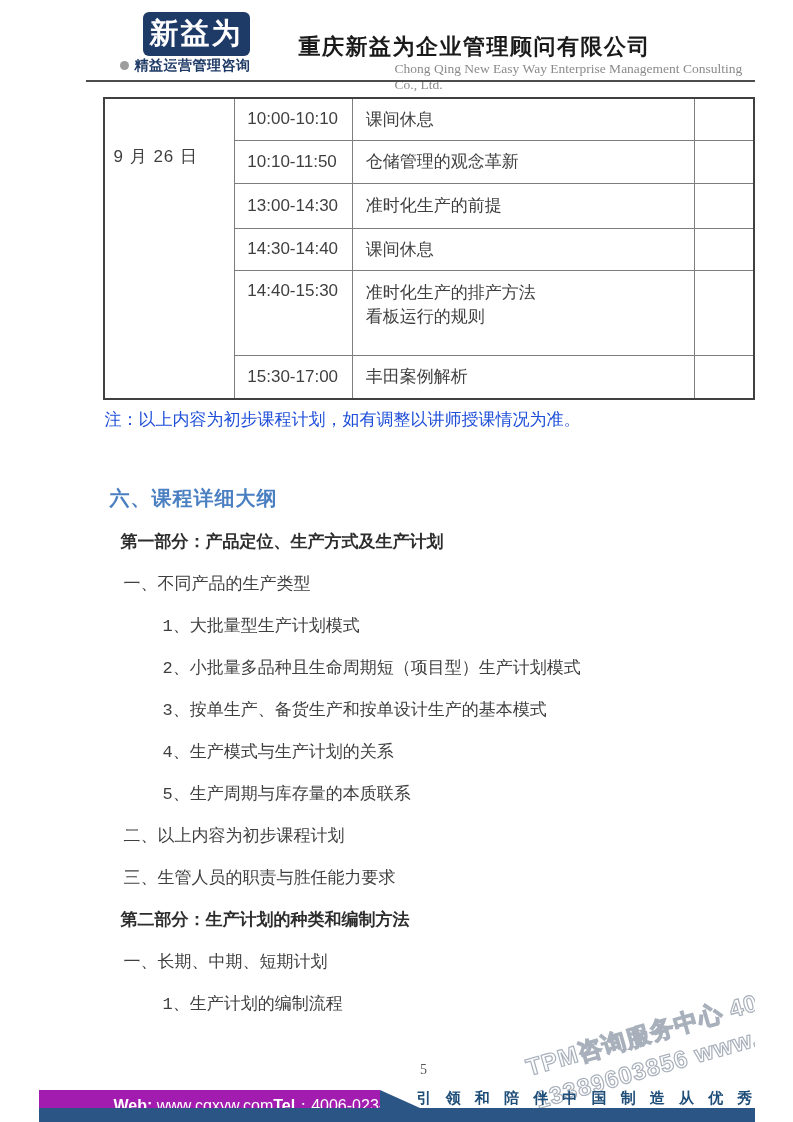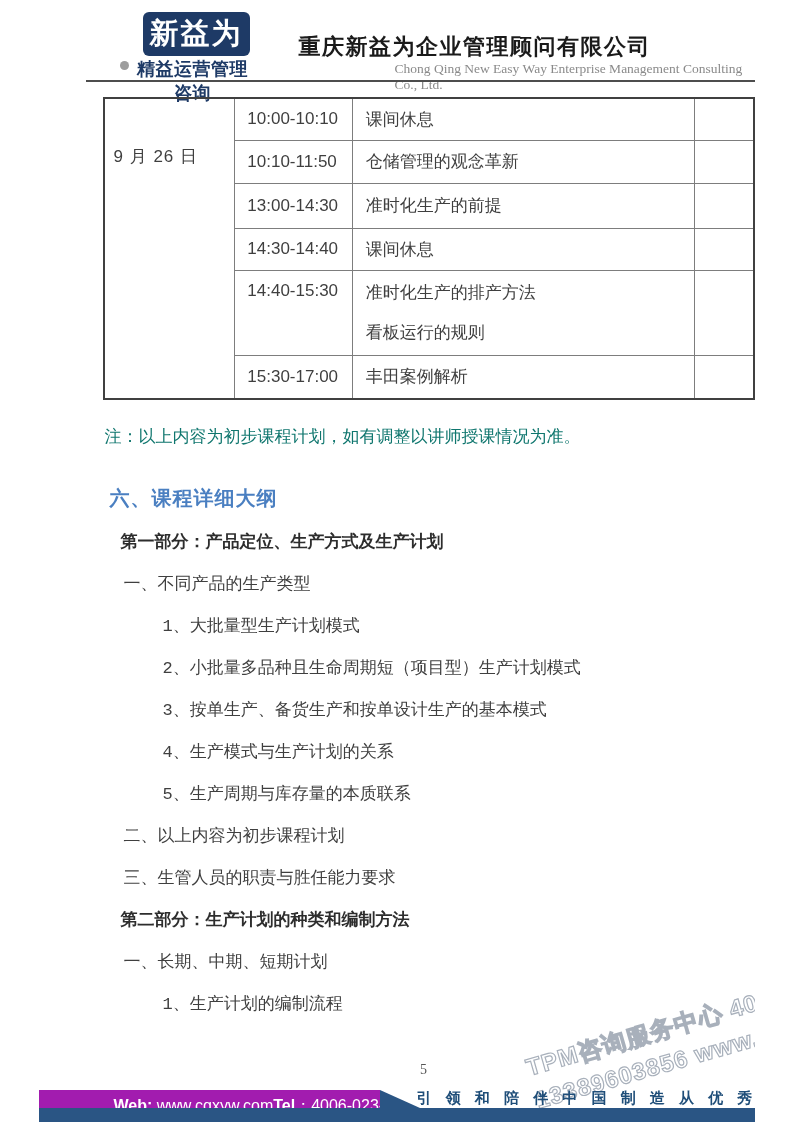--- a/index.html
+++ b/index.html
@@ -12,21 +12,21 @@
   }
   
   .logo-box {
     position:absolute; left:104px; top:12px; width:107px; height:44px;
     background:#1e3a66; border-radius:6px; color:#ffffff;
     display:flex; align-items:center; justify-content:center;
     font-size:29px; font-weight:bold; letter-spacing:2px;
   }
   .logo-sub {
     position:absolute; left:92px; top:57px; width:124px;
-    color:#1e3a66; font-size:18px; font-weight:bold; text-align:center;
+    color:#1e3a66; font-size:14px; font-weight:bold; text-align:center;
     letter-spacing:0.5px;
   }
   .bullet-dot {
     position:absolute; left:81px; top:61px; width:9px; height:9px;
     border-radius:50%; background:#9d9d9d;
   }
   .company-cn {
     position:absolute; left:260px; top:32px;
     font-size:22px; font-weight:bold; color:#1a1a1a; letter-spacing:1.5px;
   }
@@ -46,25 +46,25 @@
     border:2px solid #404040;
     font-size:17px; color:#3f3f3f;
   }
   .sched td { border:1.5px solid #7d7d7d; vertical-align:middle; }
   .sched td.c-time { padding-left:12px; }
   .sched td.c-content { padding-left:13px; }
   .sched td.c-date {
     vertical-align:top; padding-top:46px; padding-left:9px; letter-spacing:1px;
   }
   .sched tr.tall td { vertical-align:top; padding-top:10px; }
-  .sched .para2 { margin-top:17px; }
+  .sched .para2 { margin-top:1px; }
   
   .note {
-    position:absolute; left:66px; top:425px;
-    font-size:17px; color:#0f766e;
+    position:absolute; left:66px; top:408px;
+    font-size:17px; color:#1d4ed8;
   }
   .section-heading {
     position:absolute; left:71px; top:485px;
     font-size:20px; font-weight:bold; color:#4a7fc1; letter-spacing:1px;
   }
   .outline { position:absolute; left:12px; top:522px; width:760px;font-family:Liberation Mono, monospace; }
   .outline .item { height:42px; line-height:42px; font-size:17px; white-space:nowrap; }
   .outline .part { padding-left:70px; font-weight:bold; color:#2d2d2d; }
   .outline .l1 { padding-left:73px; }
   .outline .l2 { padding-left:112px; }

